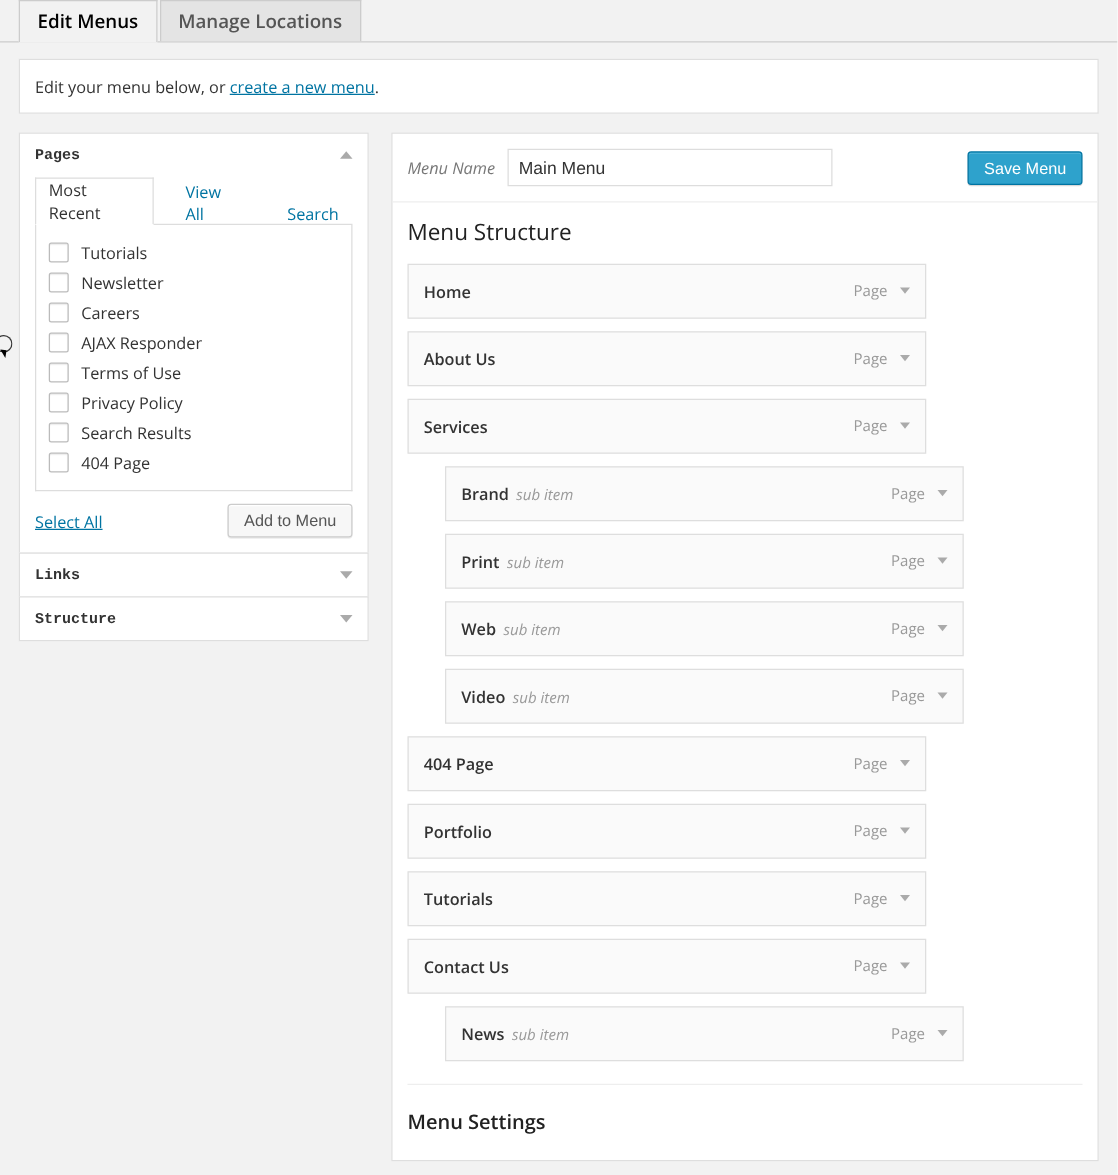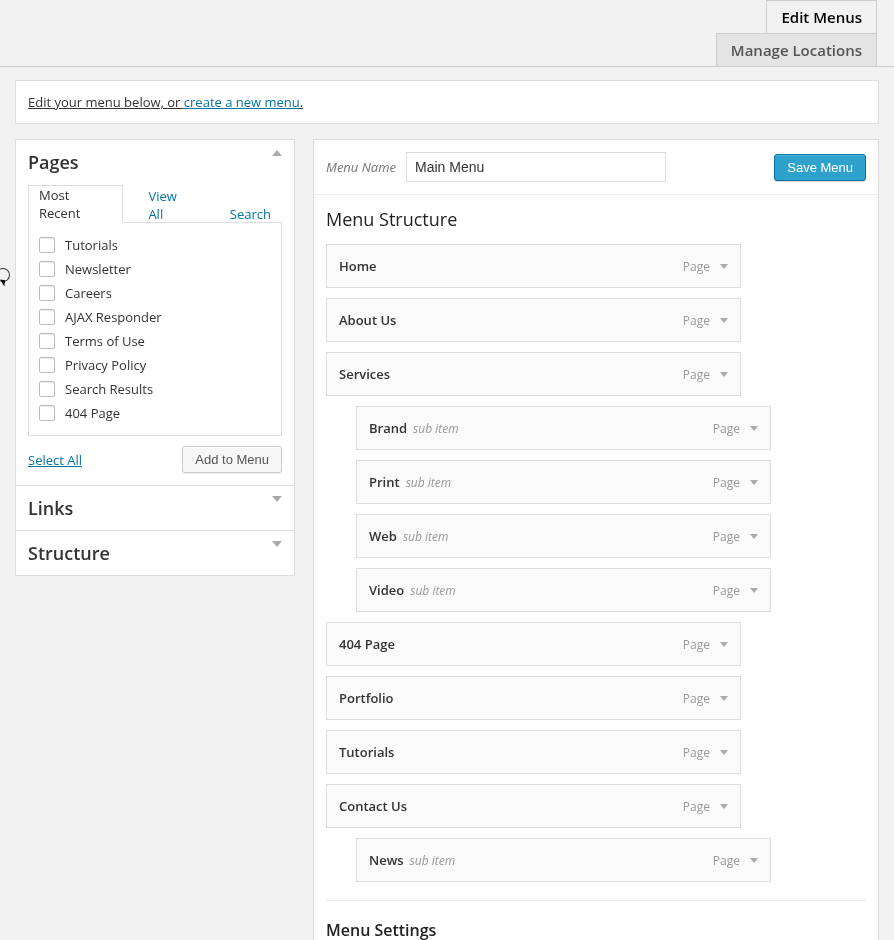--- a/index.html
+++ b/index.html
@@ -14,21 +14,20 @@
   }
   a { color: #0074a2; text-decoration: underline; cursor: pointer; }
 
   
   .nav-tabs {
     display: flex;
     border-bottom: 1px solid #ccc;
     padding: 0 15px;
     margin-bottom: 13px;
     align-items: flex-end;
-    flex-direction: column;
   }
   .nav-tab {
     background: #e4e4e4;
     border: 1px solid #ccc;
     border-bottom: none;
     padding: 6px 14px;
     font-size: 15px;
     font-weight: 600;
     color: #555;
     margin-right: 2px;
@@ -42,47 +41,47 @@
   }
 
   
   .info-bar {
     margin: 0 15px 15px 15px;
     background: #fff;
     border: 1px solid #dedede;
     padding: 12px 12px;
     font-size: 13px;
     color: #333;
-    text-decoration: underline;
   }
 
   
   .layout {
     display: flex;
     padding: 0 15px;
     gap: 18px;
   }
   .col-left { width: 280px; flex-shrink: 0; }
   .col-right { flex: 1; }
 
   
   .metabox {
     background: #fff;
     border: 1px solid #dedede;
   }
   .metabox + .metabox { margin-top: -1px; }
   .metabox-header {
     display: flex;
     justify-content: space-between;
-    align-items: flex-start;
+    align-items: center;
     padding: 10px 12px;
-    font-size: 18px;
+    font-size: 12px;
     font-weight: 600;
     color: #333;
     cursor: pointer;
+    font-family: Liberation Mono, monospace;
   }
   .metabox-body { padding: 0 12px 12px 12px; }
   .tri {
     width: 0; height: 0;
     border-left: 5px solid transparent;
     border-right: 5px solid transparent;
   }
   .tri-up { border-bottom: 6px solid #aaa; }
   .tri-down { border-top: 6px solid #aaa; }
   .tri-down-sm { border-top: 5px solid #aaa; border-left-width:4px; border-right-width:4px; }
@@ -197,21 +196,21 @@
     font-size: 13px;
     color: #333;
     margin-bottom: 18px;
   }
 
   .menu-items { }
   .menu-item-row {
     border: 1px solid #dedede;
     background: #fafafa;
     display: flex;
-    align-items: center;
+    align-items: flex-start;
     justify-content: space-between;
     padding: 12px 12px;
     margin-bottom: 10px;
     width: 415px;
     cursor: move;
   }
   .menu-item-row.sub { margin-left: 30px; }
   .menu-item-title {
     font-weight: 600;
     font-size: 13px;

